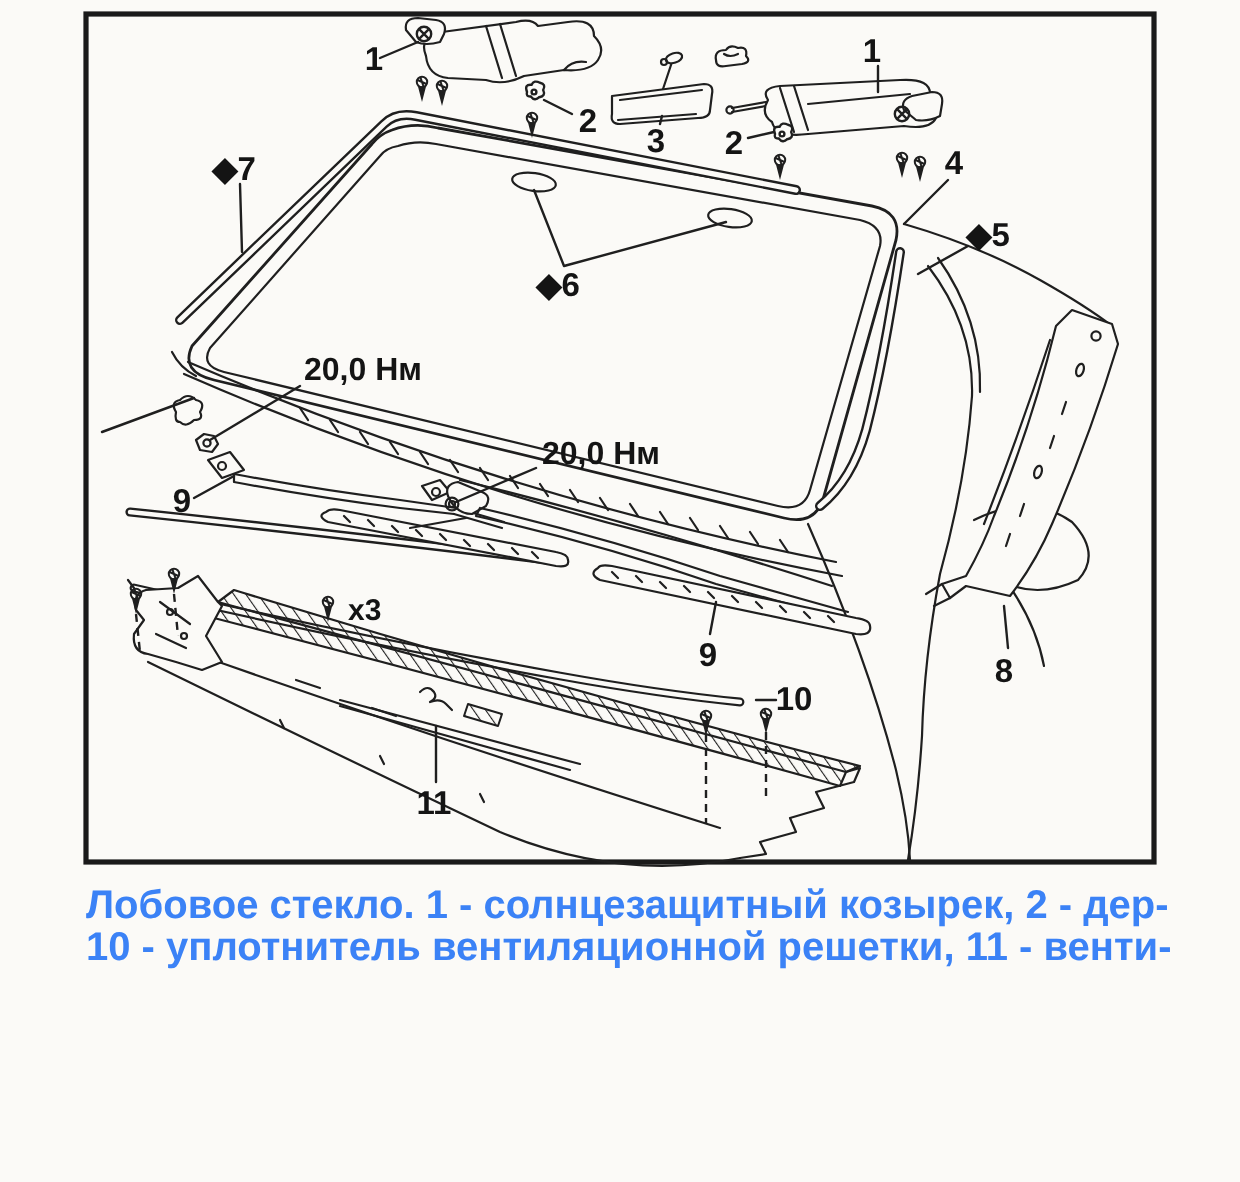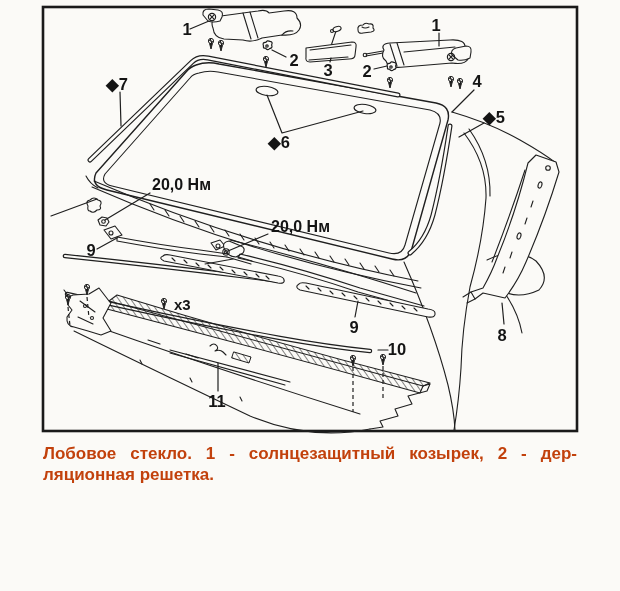--- a/index.html
+++ b/index.html
@@ -8,22 +8,22 @@
   svg{position:absolute;left:0;top:0;}
   .ln{stroke:#1f1f1f;fill:none;stroke-width:1.4;stroke-linecap:round;stroke-linejoin:round;}
   .fine{stroke-width:1.1;}
   .paper{fill:#fbfaf7;}
   .strip{stroke:#1f1f1f;fill:none;stroke-width:5;stroke-linecap:round;}
   .stripcore{stroke:#fbfaf7;fill:none;stroke-width:2.6;stroke-linecap:round;}
   .dash{stroke:#1f1f1f;fill:none;stroke-width:1.2;stroke-dasharray:4 3;}
   .callout{font:bold 16.5px "Liberation Sans",sans-serif;fill:#141414;}
   .torque{font:bold 16px "Liberation Sans",sans-serif;fill:#141414;}
   .small{font:bold 15px "Liberation Sans",sans-serif;fill:#141414;}
-  .caption{position:absolute;left:43px;top:443px;width:534px;color:#c2410c;
-           font-weight:bold;font-size:17px;line-height:21px;}
+  .caption{position:absolute;left:43px;top:443px;width:534px;color:#3b82f6;
+           font-weight:bold;font-size:20px;line-height:21px;}
   .cap-line{text-align:justify;text-align-last:justify;white-space:nowrap;}
   .cap-line.last{text-align-last:left;}
 </style>
 </head>
 <body>
 
 <div class="page">
 
 <svg width="620" height="591" viewBox="0 0 620 591">
   <defs>
@@ -238,16 +238,16 @@
   <text class="callout" x="397" y="355" text-anchor="middle">10</text>
   <text class="callout" x="217" y="407" text-anchor="middle">11</text>
 
   <text class="torque" x="152" y="190">20,0 Нм</text>
   <text class="torque" x="271" y="232">20,0 Нм</text>
   <text class="small" x="174" y="310">x3</text>
 </svg>
 
 <div class="caption">
   <div class="cap-line">Лобовое стекло. 1 - солнцезащитный козырек, 2 - дер-</div>
-  <div class="cap-line last">ляционная решетка.</div>
+  <div class="cap-line">10 - уплотнитель вентиляционной решетки, 11 - венти-</div>
 </div>
 
 </div>
 
 </body></html>

